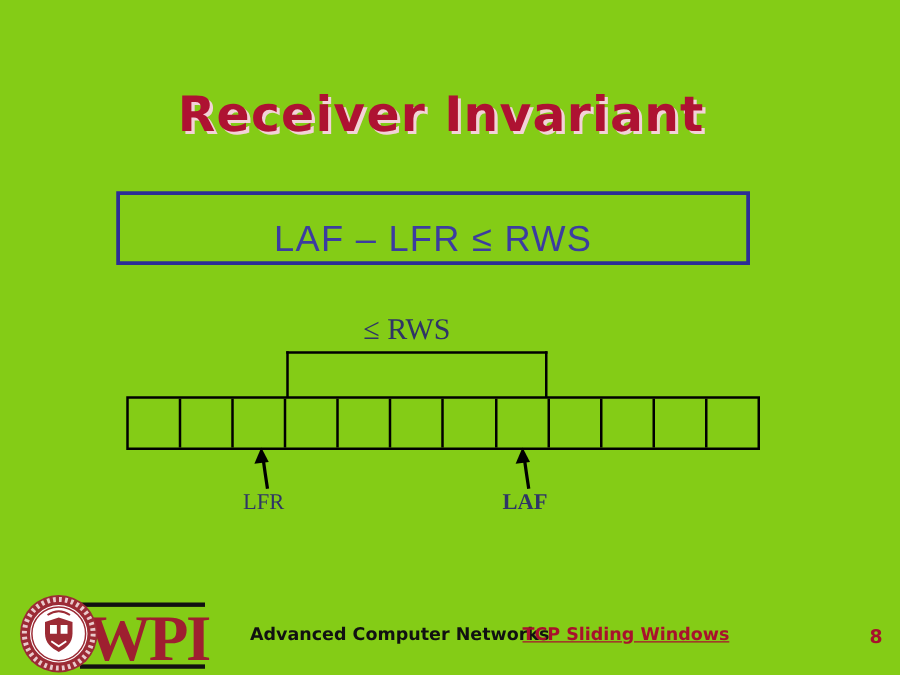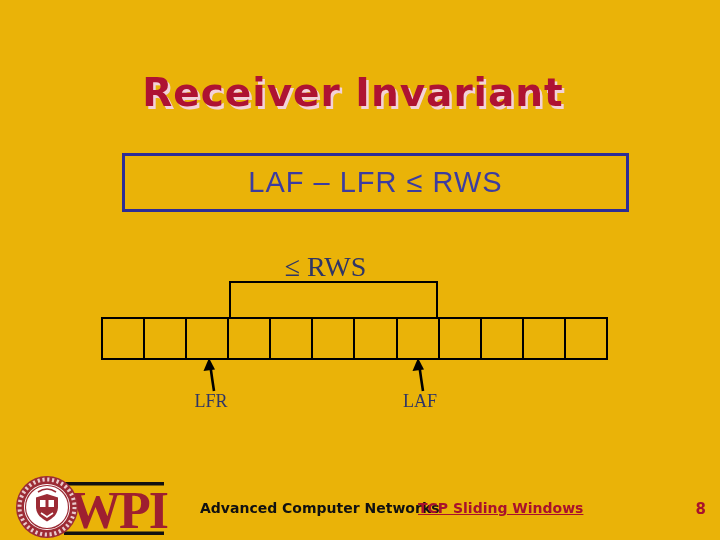--- a/index.html
+++ b/index.html
@@ -10,21 +10,21 @@
     --label-blue:#2F3566;
     --footer-red:#A8112D;
     --logo-red:#9C2B35;
     --wpi-red:#9E1F30;
     --line-black:#000000;
   }
   html,body{margin:0;padding:0;background:#888;}
   .slide{
     position:relative;
     width:720px;height:540px;
-    background:#eab308;
+    background:#84cc16;
     overflow:hidden;
     font-family:"Liberation Sans",sans-serif;
     margin:0 auto;
   }
   .title{
     position:absolute;
     top:44px;left:0;right:14px;
     text-align:center;
     font-family:"DejaVu Sans",sans-serif;
     font-weight:bold;
@@ -32,34 +32,34 @@
     letter-spacing:1px;
     color:var(--title-red);
     text-shadow:2.5px 2.5px 0 var(--title-shadow);
   }
   .invariant-box{
     position:absolute;
     left:93px;top:153px;
     width:507px;height:59px;
     box-sizing:border-box;
     border:3px solid var(--box-blue);
-    display:flex;align-items:center;justify-content:center;margin-left:29px;
+    display:flex;align-items:flex-end;justify-content:center;
   }
   .invariant-formula{
     font-family:"Liberation Sans",sans-serif;
     font-size:29px;
     letter-spacing:1px;
     color:var(--formula-blue);
   }
   .rws-label{
     position:absolute;
     left:221px;top:251px;width:209px;
     text-align:center;
     font-family:"Liberation Serif","DejaVu Serif",serif;
-    font-size:28px;
+    font-size:24px;
     color:var(--label-blue);
   }
   .bracket{
     position:absolute;
     left:229px;top:281px;
     width:209px;height:37px;
     box-sizing:border-box;
     border-left:2px solid var(--line-black);
     border-top:2px solid var(--line-black);
     border-right:2px solid var(--line-black);
@@ -81,21 +81,21 @@
   .seq-label{
     position:absolute;
     top:391px;
     width:80px;
     text-align:center;
     font-family:"Liberation Serif","DejaVu Serif",serif;
     font-size:18px;
     color:var(--label-blue);
   }
   .lfr-label{left:171px;}
-  .laf-label{left:380px;}
+  .laf-label{left:380px;font-weight:bold;}
   .logo{position:absolute;left:14px;top:468px;}
   .footer-text{
     position:absolute;
     top:500px;
     font-family:"DejaVu Sans",sans-serif;
     font-weight:bold;
     font-size:14px;
     white-space:nowrap;
   }
   .footer-course{left:200px;color:#111111;}

